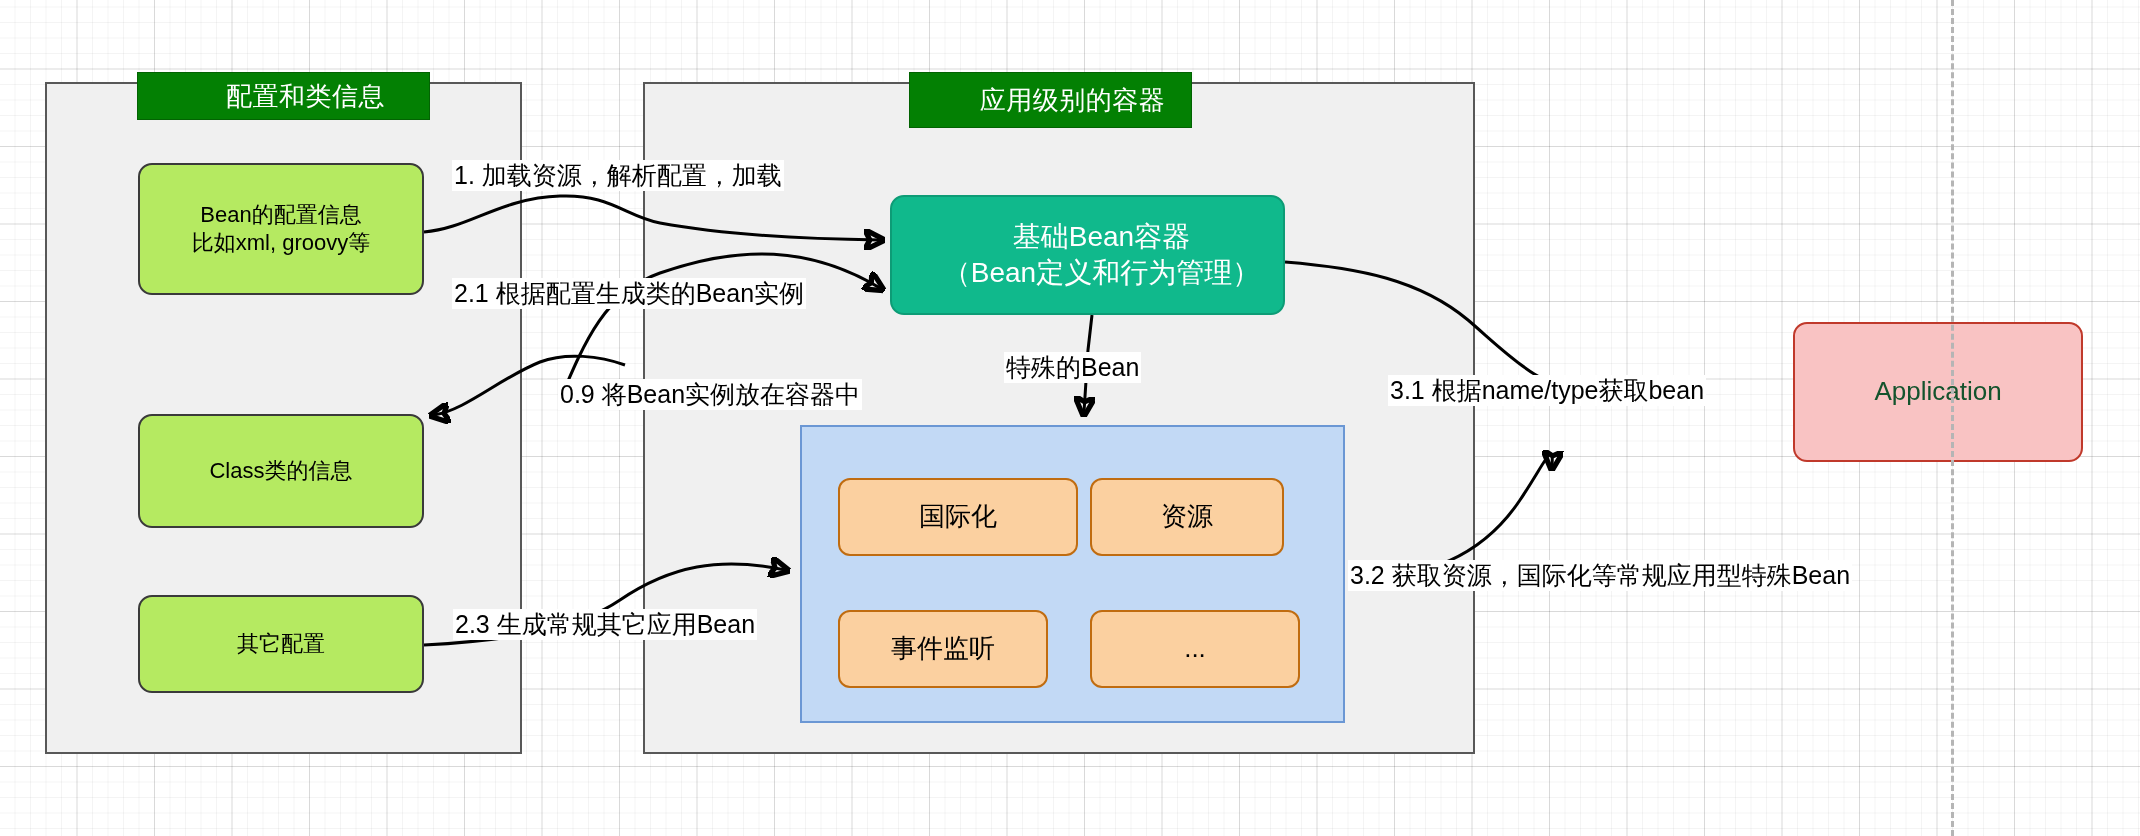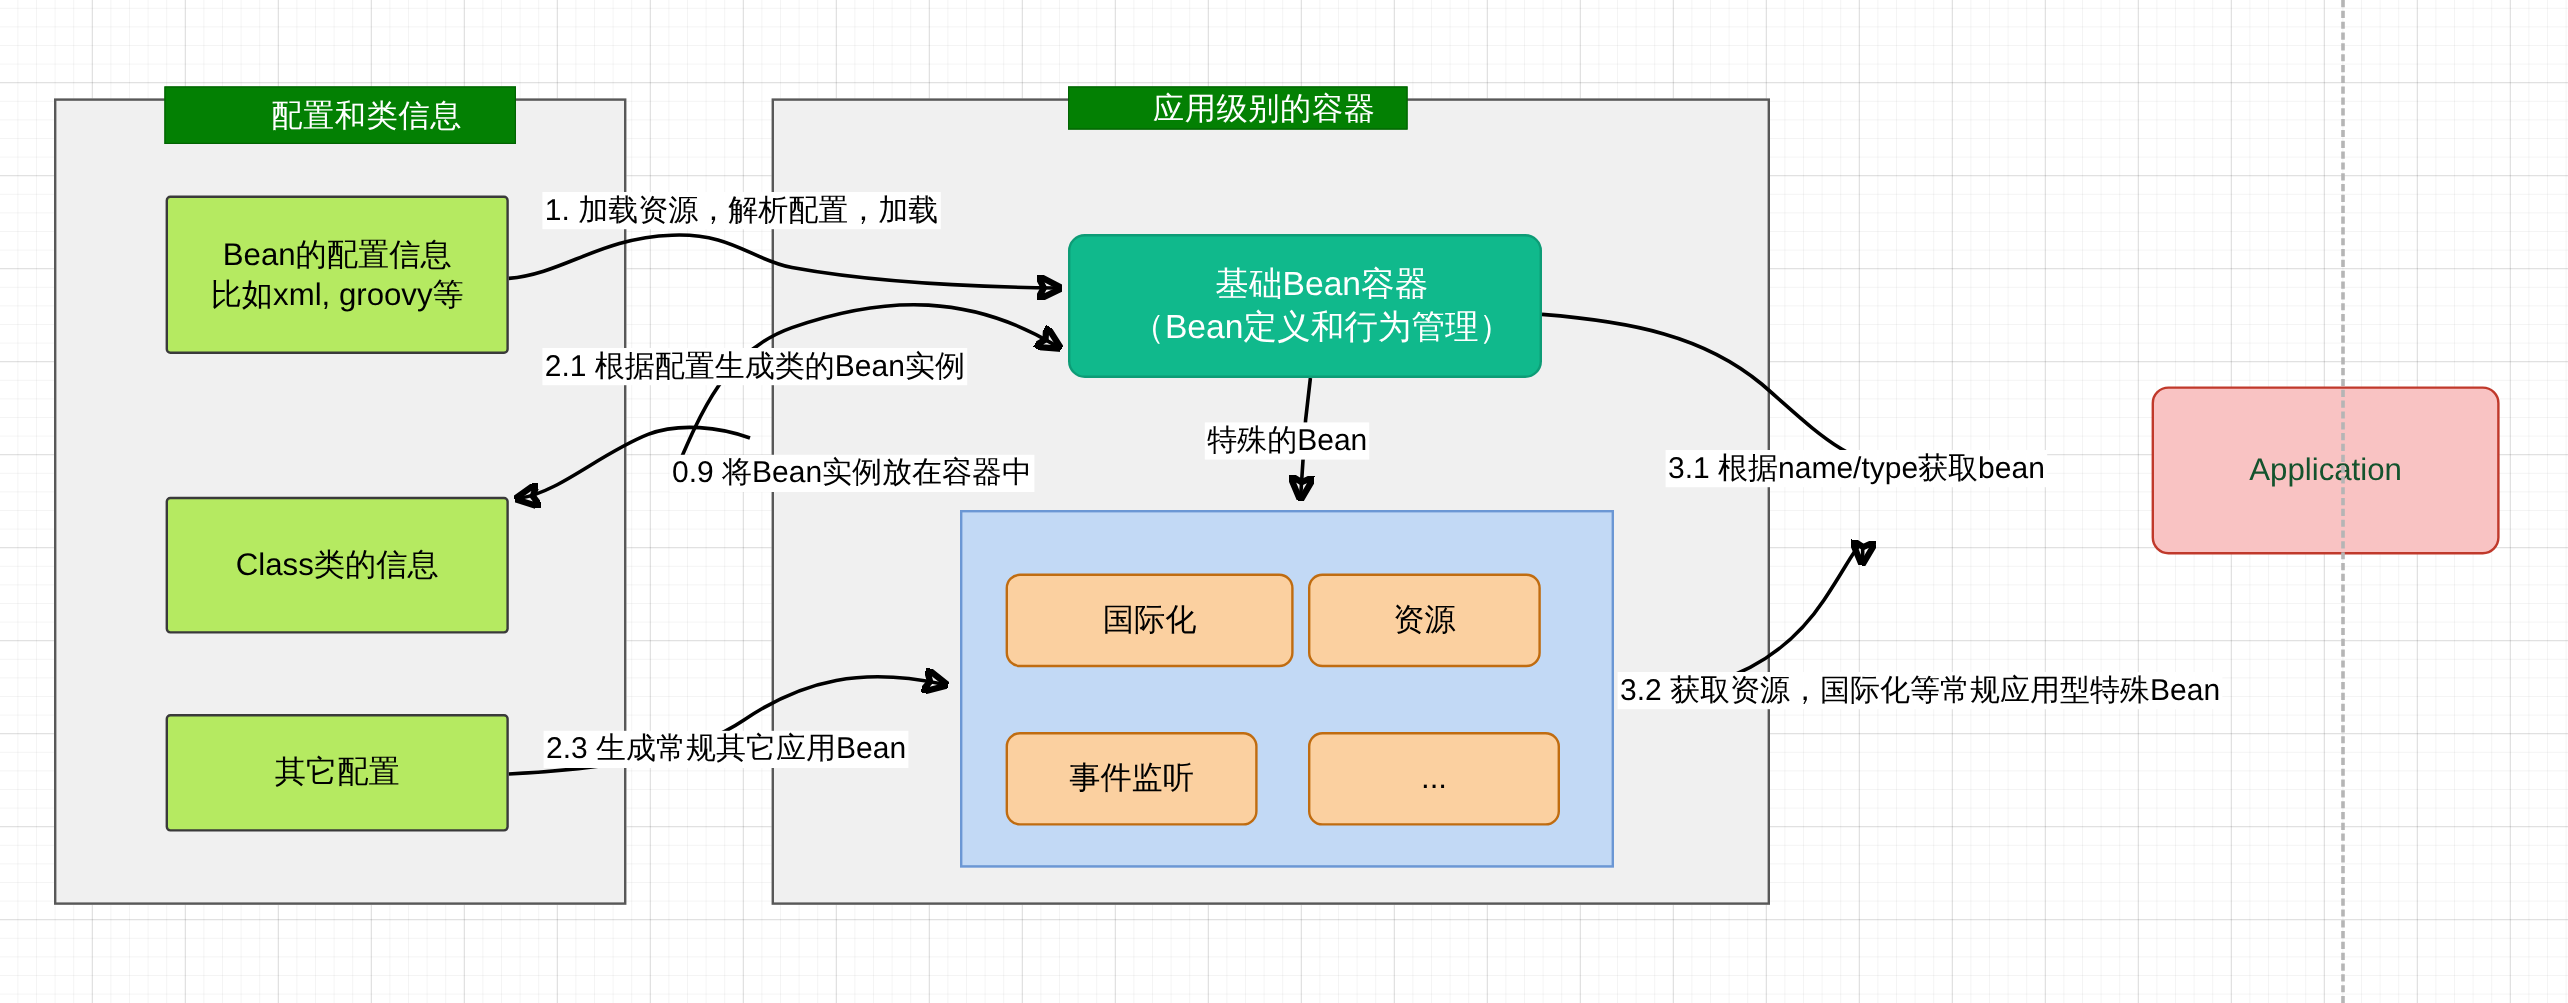--- a/index.html
+++ b/index.html
@@ -47,23 +47,23 @@
     position:absolute;
     box-sizing:border-box;
     display:flex;align-items:center;justify-content:center;
     text-align:center;
     line-height:1.28;
     white-space:pre-line;
   }
   .node.green{
     background:#b5ea61;
     border:2px solid #3a3a3a;
-    border-radius:4px;
+    border-radius:14px;
     color:#000000;
-    font-size:26px;
+    font-size:22px;
   }
   .node.teal{
     background:#0eb587;
     background:#10b98c;
     border:2px solid #0d9c76;
     border-radius:14px;
     color:#ffffff;
     font-size:28px;
   }
   .node.orange{
@@ -114,21 +114,21 @@
 <div id="canvas">
 
   <div class="group" style="left:45px;top:82px;width:477px;height:672px;"></div>
 
   <div class="group" style="left:643px;top:82px;width:832px;height:672px;"></div>
 
   <div class="group-title" style="left:137px;top:72px;width:293px;height:48px;">
     <span>配置和类信息</span>
   </div>
 
-  <div class="group-title" style="left:890px;top:72px;width:283px;height:36px;">
+  <div class="group-title" style="left:909px;top:72px;width:283px;height:56px;">
     <span>应用级别的容器</span>
   </div>
 
   <div class="subgroup" style="left:800px;top:425px;width:545px;height:298px;"></div>
 
   <svg class="wires" viewBox="0 0 2140 836">
     <defs>
       <marker id="arrow" viewBox="0 0 12 12" refX="9" refY="6" markerWidth="7" markerHeight="7" orient="auto-start-reverse">
         <path d="M0,0 L12,6 L0,12 L3.2,6 Z" fill="#000000" stroke="none"></path>
       </marker>
@@ -184,21 +184,21 @@
   </div>
 
   <div class="node pink" style="left:1793px;top:322px;width:290px;height:140px;">
     <span>Application</span>
   </div>
 
   <div class="edge-label" style="left:452px;top:160px;">
     <span>1. 加载资源，解析配置，加载</span>
   </div>
 
-  <div class="edge-label" style="left:452px;top:290px;">
+  <div class="edge-label" style="left:452px;top:278px;">
     <span>2.1  根据配置生成类的Bean实例</span>
   </div>
 
   <div class="edge-label" style="left:558px;top:379px;">
     <span>0.9 将Bean实例放在容器中</span>
   </div>
 
   <div class="edge-label" style="left:453px;top:609px;">
     <span>2.3 生成常规其它应用Bean</span>
   </div>

